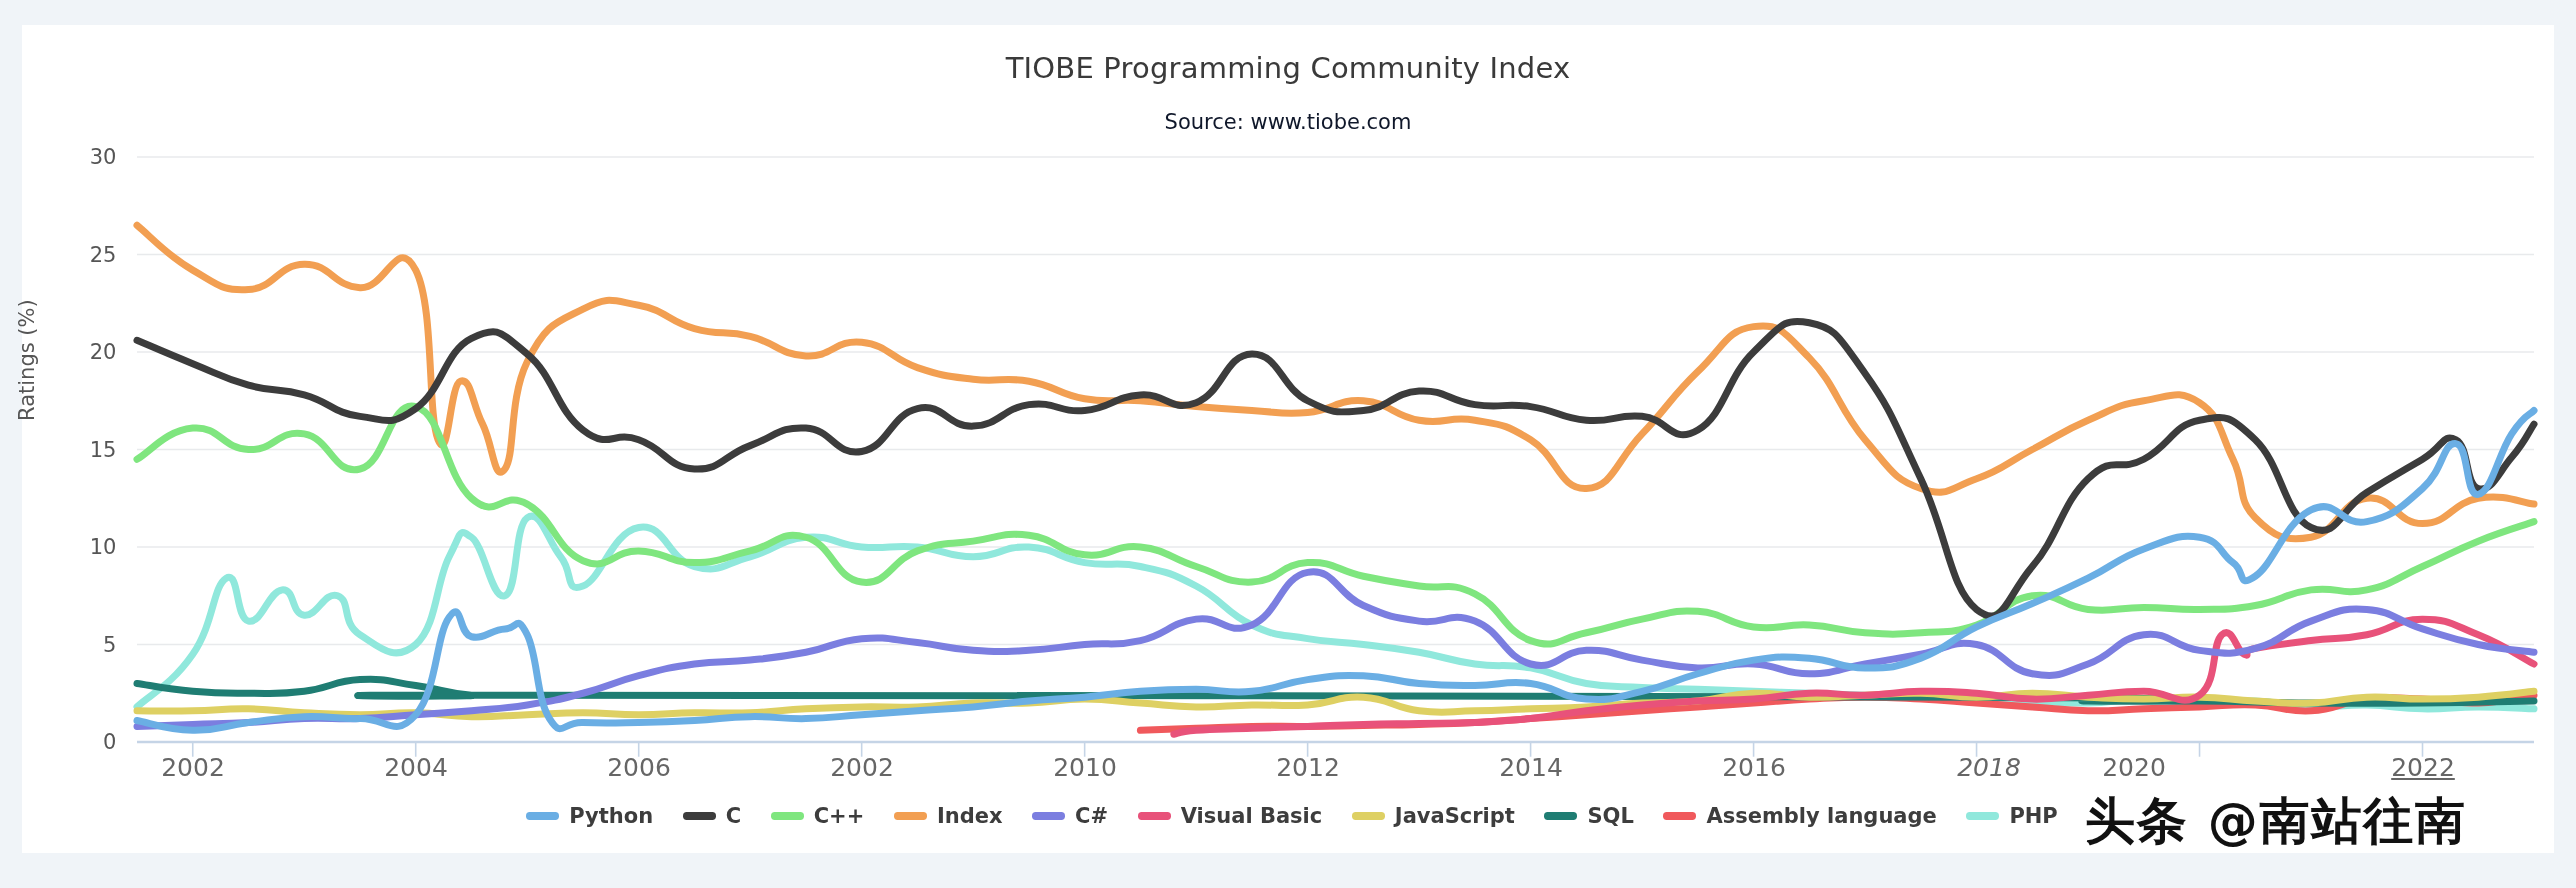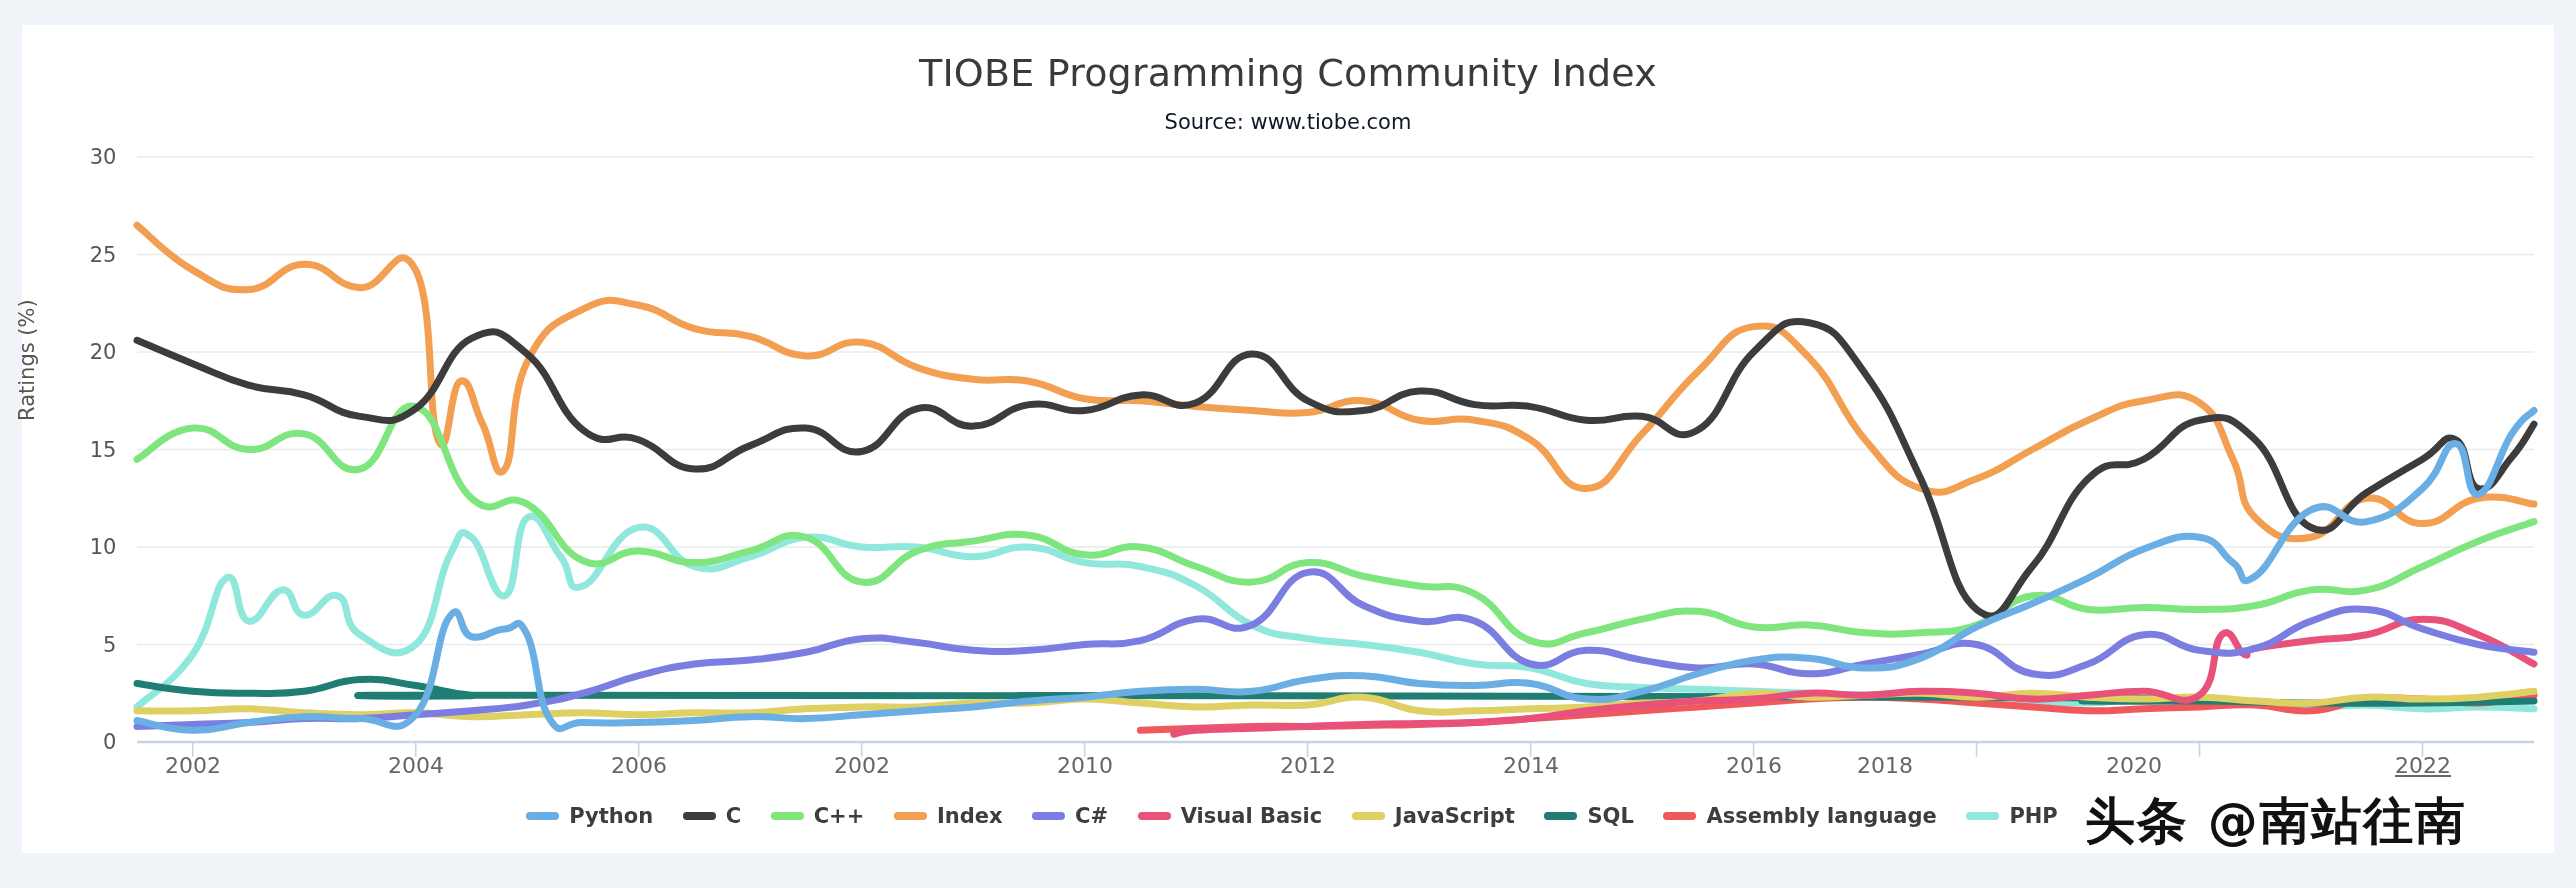--- a/index.html
+++ b/index.html
@@ -15,21 +15,21 @@
   #card{
     position:absolute;left:22px;top:25px;
     width:2532px;height:828px;
     background:#ffffff;
   }
 
   
   #title{
     position:absolute;left:0;top:26px;width:2532px;
     text-align:center;
-    font-size:38px;color:#3a3a3a;font-weight:400;
+    font-size:29px;color:#3a3a3a;font-weight:400;
     letter-spacing:0.2px;
     white-space:nowrap;
   }
   #subtitle{
     position:absolute;left:0;top:85px;width:2532px;
     text-align:center;
     font-size:21px;color:#0f172a;font-weight:400;
     white-space:nowrap;
   }
 
@@ -56,21 +56,21 @@
     transform-origin:left top;
     font-size:21px;color:#555;
     white-space:nowrap;
   }
 
   
   .xlabels{position:absolute;left:115px;top:728px;width:2397px;height:46px;}
   .xlab{
     position:absolute;top:0;
     transform:translateX(-50%);
-    font-size:22px;color:#666;
+    font-size:25px;color:#666;
     white-space:nowrap;
   }
 
   
   #legend{
     position:absolute;left:4px;top:779px;width:2532px;
     display:flex;justify-content:center;align-items:flex-start;
     gap:0px;
   }
   .leg-item{
@@ -161,21 +161,21 @@
 
     <div class="xlabels" id="xlabels">
         <div class="xlab" style="left: 56px;">2002</div>
         <div class="xlab" style="left: 279px;">2004</div>
         <div class="xlab" style="left: 502px;">2006</div>
         <div class="xlab" style="left: 725px;">2002</div>
         <div class="xlab" style="left: 948px;">2010</div>
         <div class="xlab" style="left: 1171px;">2012</div>
         <div class="xlab" style="left: 1394px;">2014</div>
         <div class="xlab" style="left: 1617px;">2016</div>
-        <div class="xlab" style="left: 1748px;">2018</div>
+        <div class="xlab" style="left: 1852px; font-style: italic;">2018</div>
         <div class="xlab" style="left: 1997px;">2020</div>
         <div class="xlab" style="left: 2286px; text-decoration: underline;">2022</div>
       </div>
 
     <div id="legend">
         <div class="leg-item">
           <span class="leg-swatch" style="background: rgb(106, 174, 228);"></span>
           <span class="leg-text">Python</span>
         </div>
         <div class="leg-item">

